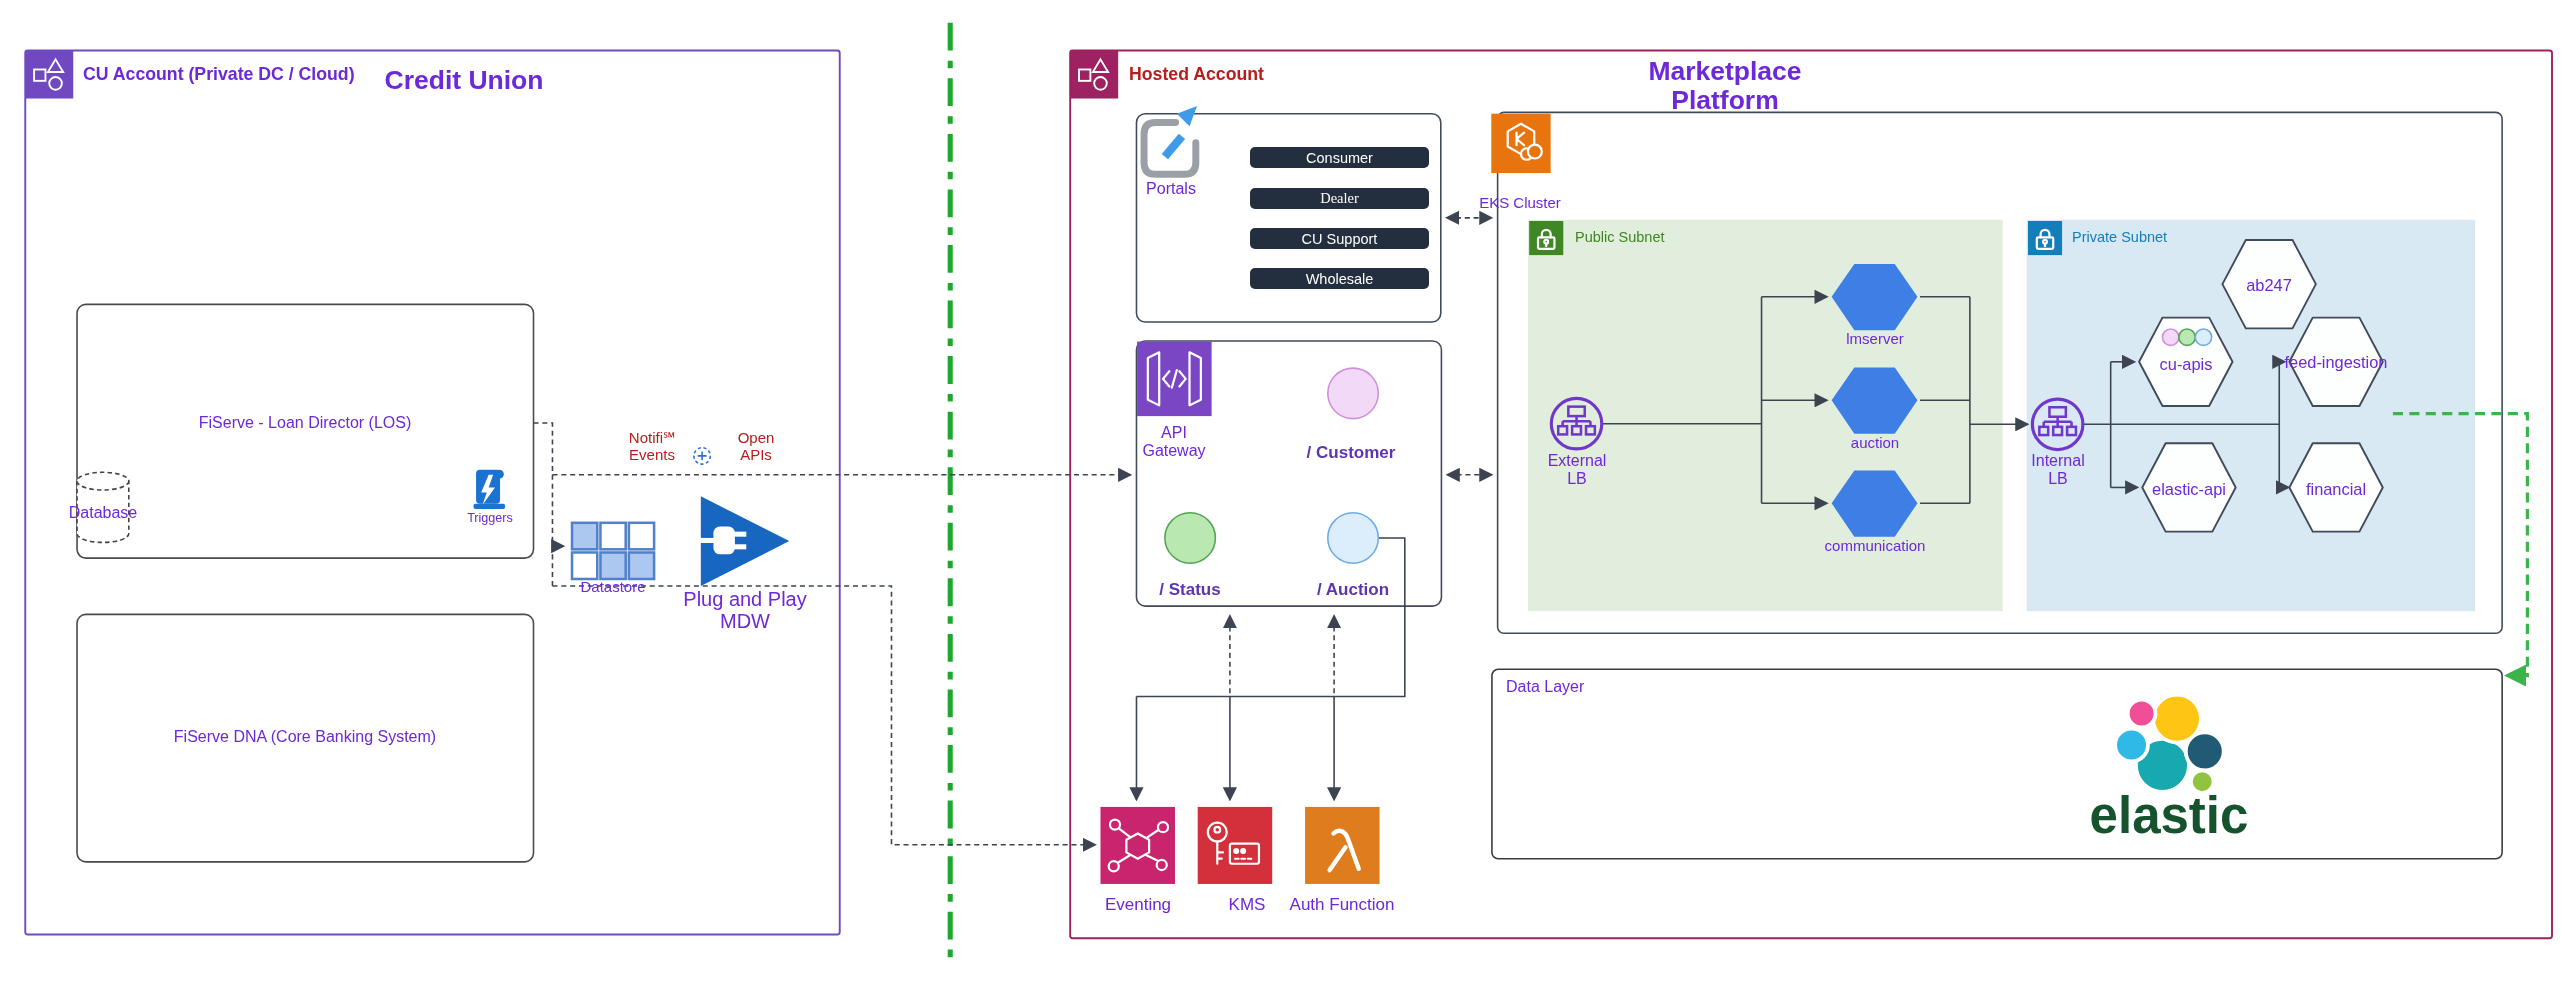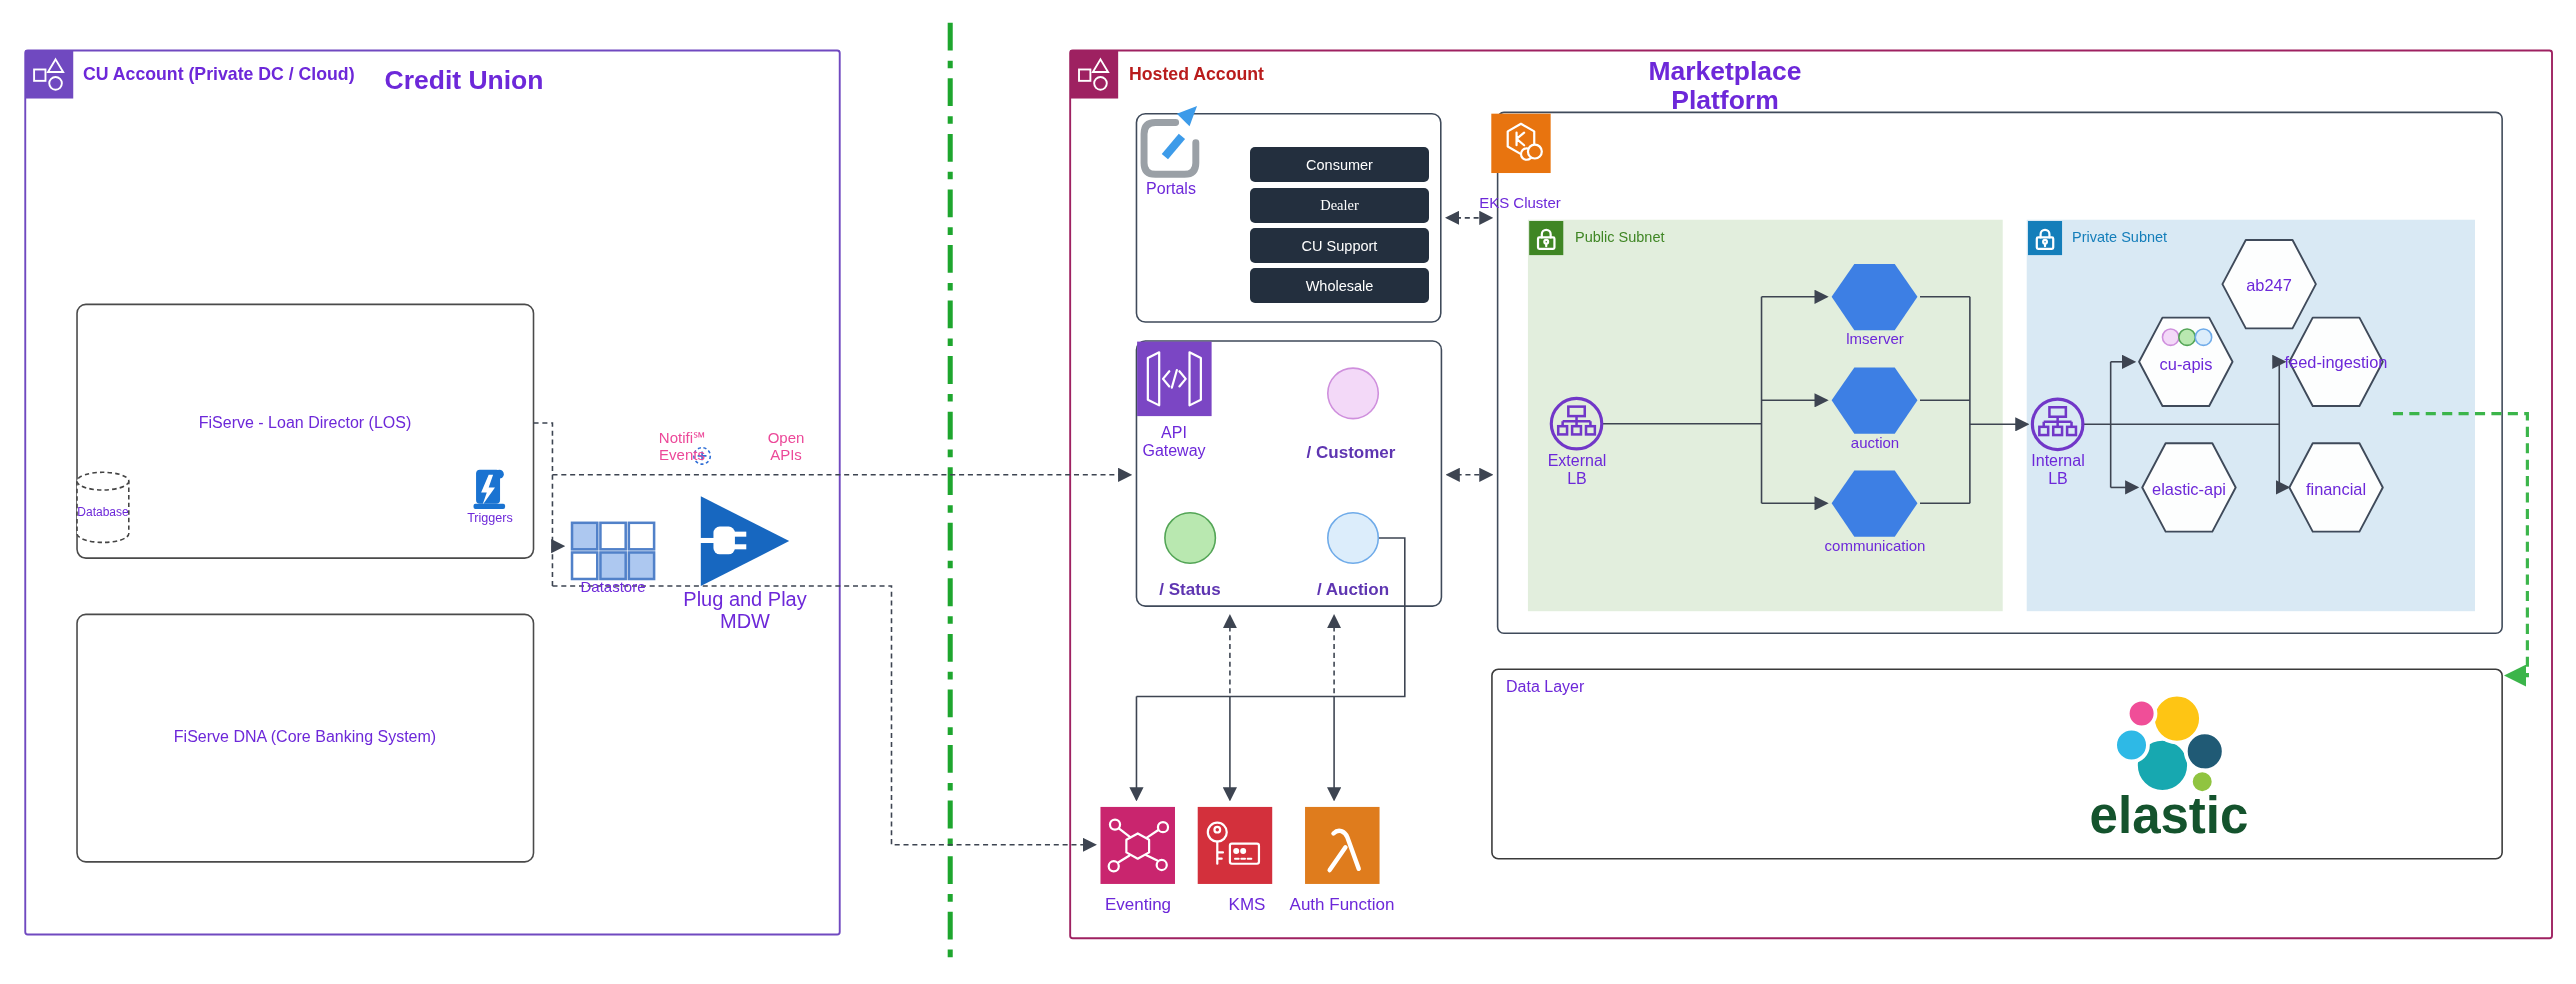--- a/index.html
+++ b/index.html
@@ -3,26 +3,26 @@
 <meta charset="utf-8">
 <style>
   html,body{margin:0;padding:0;background:#ffffff;}
   #canvas{position:relative;width:2576px;height:985px;background:#fff;overflow:hidden;
           font-family:"Liberation Sans",sans-serif;}
   svg.overlay{position:absolute;left:0;top:0;z-index:5;}
   .lbl{position:absolute;z-index:8;color:#6d28d9;white-space:nowrap;text-align:center;
        transform:translate(-50%,-50%);font-family:"Liberation Sans",sans-serif;line-height:1.1;}
   .la{transform:translate(0,-50%);text-align:left;}
   .bold{font-weight:bold;}
-  .blue{color:#ec4899;margin-left:30px;}
+  .blue{color:#b91c1c;}
   .violet{color:#5e35b1;font-weight:bold;}
   .green{color:#3F8624;}
   .sblue{color:#147EBA;}
   .crimson{color:#b91c1c;}
-  .portal-btn{position:absolute;z-index:8;left:1250px;width:179px;height:35px;background:#232f3e;
+  .portal-btn{position:absolute;z-index:8;left:1250px;width:179px;height:21px;background:#232f3e;
       border-radius:5px;color:#fff;font-size:14.5px;display:flex;align-items:center;justify-content:center;}
   .c{stroke:#3d4451;stroke-width:2.5;fill:none;}
   .d{stroke-dasharray:8 6;}
   .box{fill:#ffffff;stroke:#3f4a5a;stroke-width:2.5;}
   .whex{fill:#fdfefe;stroke:#3f4a5a;stroke-width:3;stroke-linejoin:round;}
   .bhex{fill:#3d7fe4;stroke:none;}
   .wg{stroke:#fff;fill:none;stroke-width:3.5;stroke-linecap:round;stroke-linejoin:round;}
 </style>
 </head>
 <body>
@@ -263,21 +263,21 @@
     <circle cx="3392" cy="1130" r="22" fill="#f04e98"></circle>
     <circle cx="3376" cy="1180" r="26" fill="#2eb9e6"></circle>
     <circle cx="3492" cy="1190" r="30" fill="#205a75"></circle>
     <circle cx="3488" cy="1238" r="18" fill="#90c440"></circle>
   </g>
 </svg>
 
 <div class="lbl la bold" style="left:83px;top:75px;font-size:17.7px;">CU Account (Private DC / Cloud)</div>
 <div class="lbl bold" style="left:464px;top:81px;font-size:26.5px;">Credit Union</div>
 <div class="lbl" style="left:305px;top:423px;font-size:16px;">FiServe - Loan Director (LOS)</div>
-<div class="lbl" style="left:103px;top:513px;font-size:12px;">Database</div>
+<div class="lbl" style="left:103px;top:513px;font-size:16px;">Database</div>
 <div class="lbl" style="left:490px;top:519px;font-size:12.6px;">Triggers</div>
 <div class="lbl" style="left:305px;top:737px;font-size:16px;">FiServe DNA (Core Banking System)</div>
 
 <div class="lbl blue" style="left:652px;top:446px;font-size:15px;"><span>Notifi℠</span><br><span>Events</span></div>
 <div class="lbl blue" style="left:756px;top:446px;font-size:15px;"><span>Open</span><br><span>APIs</span></div>
 <div class="lbl" style="left:613px;top:587px;font-size:15px;">Datastore</div>
 <div class="lbl" style="left:745px;top:610px;font-size:20px;"><span>Plug and Play</span><br><span>MDW</span></div>
 
 <div class="lbl la bold crimson" style="left:1129px;top:75px;font-size:17.7px;">Hosted Account</div>
 <div class="lbl bold" style="left:1725px;top:86px;font-size:26.5px;"><span>Marketplace</span><br><span>Platform</span></div>

